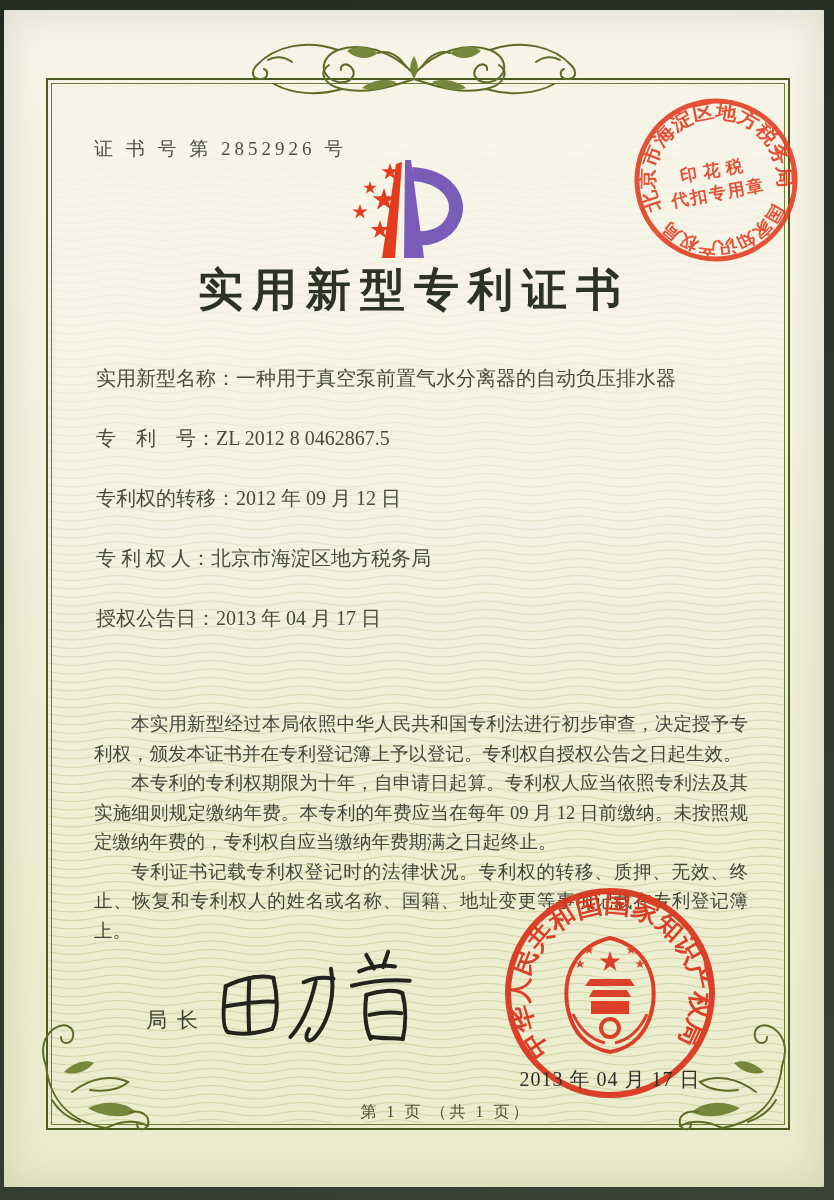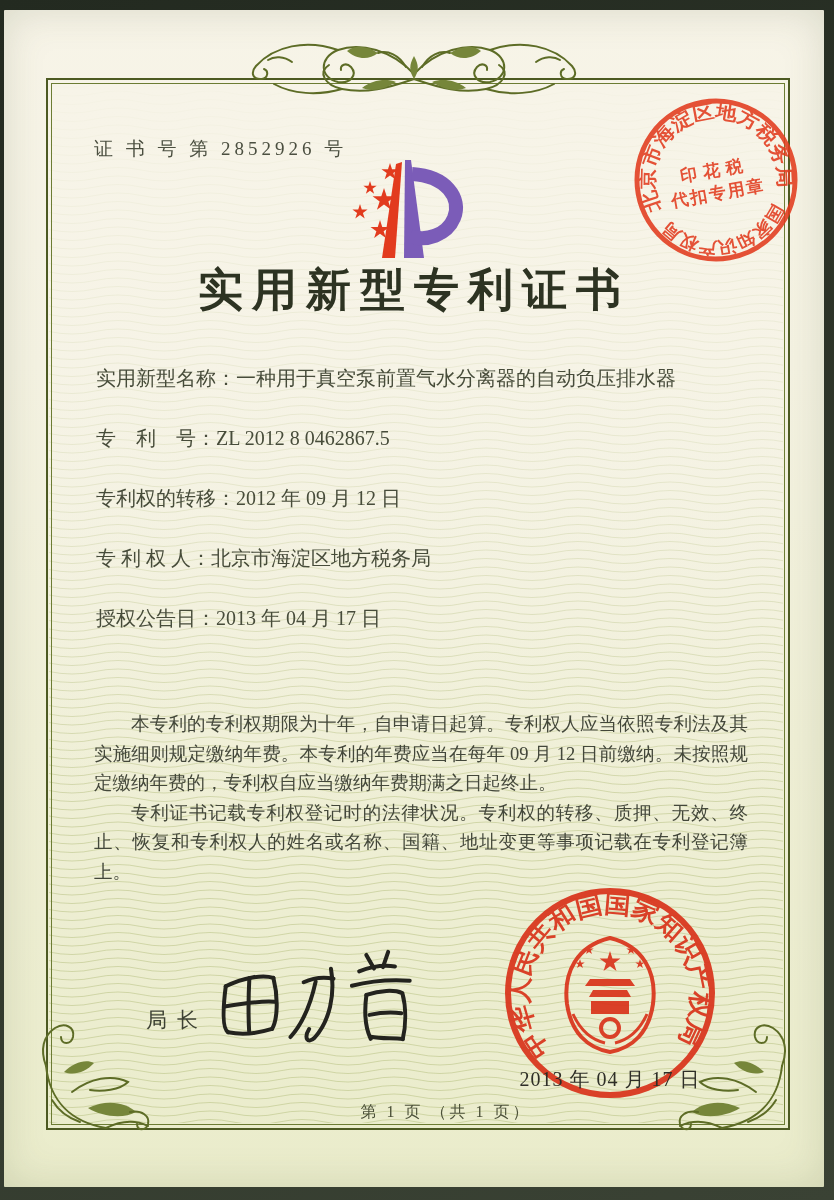--- a/index.html
+++ b/index.html
@@ -264,20 +264,21 @@
 
     <div id="fields">
       <div class="frow"><span class="flabel">实用新型名称：</span><span>一种用于真空泵前置气水分离器的自动负压排水器</span></div>
       <div class="frow"><span class="flabel">专　利　号：</span><span>ZL 2012 8 0462867.5</span></div>
       <div class="frow"><span class="flabel">专利权的转移：</span><span>2012 年 09 月 12 日</span></div>
       <div class="frow"><span class="flabel">专 利 权 人：</span><span>北京市海淀区地方税务局</span></div>
       <div class="frow"><span class="flabel">授权公告日：</span><span>2013 年 04 月 17 日</span></div>
     </div>
 
     <div id="paras">
+      <p>本实用新型经过本局依照中华人民共和国专利法进行初步审查，决定授予专利权，颁发本证书并在专利登记簿上予以登记。专利权自授权公告之日起生效。</p>
       <p>本专利的专利权期限为十年，自申请日起算。专利权人应当依照专利法及其实施细则规定缴纳年费。本专利的年费应当在每年 09 月 12 日前缴纳。未按照规定缴纳年费的，专利权自应当缴纳年费期满之日起终止。</p>
       <p>专利证书记载专利权登记时的法律状况。专利权的转移、质押、无效、终止、恢复和专利权人的姓名或名称、国籍、地址变更等事项记载在专利登记簿上。</p>
     </div>
 
     <div id="director">局长</div>
     <svg id="signature" viewBox="0 0 215 120" aria-label="田力普">
       <g transform="rotate(-3 100 60)">
         <path d="M18,34 C14,56 12,76 18,80"></path>
         <path d="M18,34 C36,26 56,24 66,28"></path>
         <path d="M66,28 C70,48 68,70 62,79"></path>

